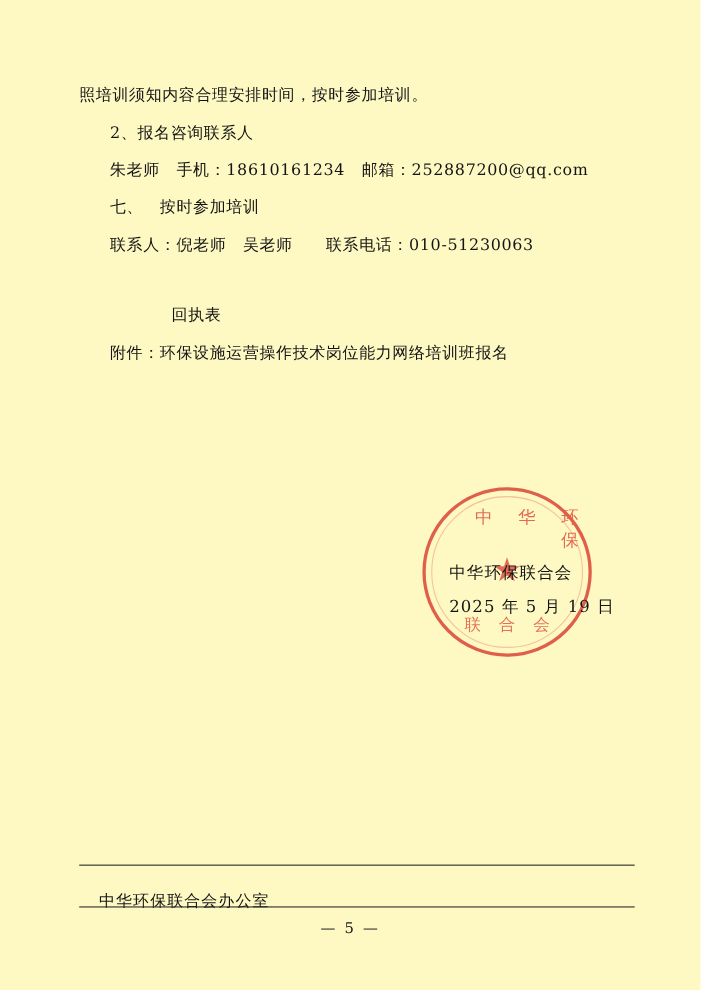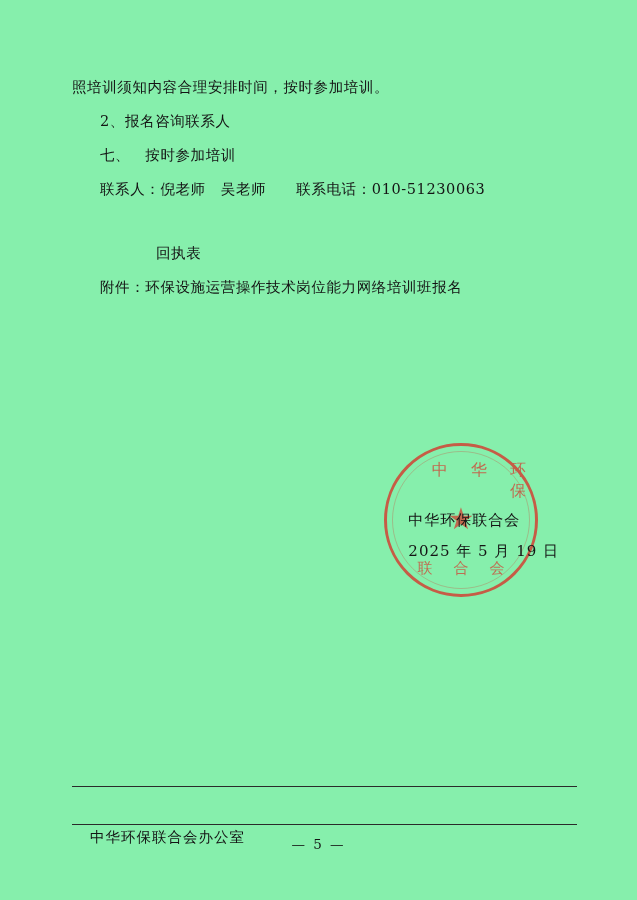--- a/index.html
+++ b/index.html
@@ -11,21 +11,21 @@
     width: 637px;
     height: 900px;
     position: relative;
     overflow: hidden;
     font-family: "DejaVu Serif", serif;
     color: #1a1a1a;
   }
   .page {
     position: absolute;
     inset: 0;
-    background: #86efac;
+    background: #fef9c3;
   }
   .doc-body {
     position: absolute;
     left: 72px;
     right: 60px;
     top: 70px;
   }
   .line {
     font-family: "DejaVu Serif", serif;
     font-size: 14.5px;
@@ -97,21 +97,21 @@
     text-indent: 9px;
     opacity: 0.92;
   }
   .seal-bottom-text {
     position: absolute;
     bottom: 16px;
     left: 0;
     right: 0;
     text-align: center;
     color: #d8342a;
-    font-family: Liberation Mono, monospace;
+    font-family: Liberation Sans, sans-serif;
     font-size: 15px;
     letter-spacing: 6px;
     text-indent: 6px;
     opacity: 0.88;
   }
   .seal-ring2 {
     position: absolute;
     inset: 5px;
     border: 1px solid rgba(216,52,42,0.35);
     border-radius: 50%;
@@ -122,21 +122,21 @@
     left: 72px;
     right: 60px;
     top: 786px;
     height: 0;
     border-top: 1.4px solid #2a2a2a;
   }
   .footer-row {
     position: absolute;
     left: 72px;
     right: 60px;
-    top: 828px;
+    top: 810px;
     display: flex;
     align-items: flex-start;
   }
   .footer-left {
     font-family: "DejaVu Serif", serif;
     font-size: 14.5px;
     letter-spacing: 1px;
     color: #141414;
     flex: 0 0 auto;
     padding-left: 18px;
@@ -170,20 +170,21 @@
   }
 </style>
 </head>
 <body>
 
 <div class="page">
 
   <div class="doc-body">
     <div class="line indent-1">照培训须知内容合理安排时间，按时参加培训。</div>
     <div class="line indent-2">2、报名咨询联系人</div>
+    <div class="line indent-2">朱老师　手机：18610161234　邮箱：252887200@qq.com</div>
     <div class="line indent-2">七、　按时参加培训</div>
     <div class="line indent-2">联系人：倪老师　吴老师　　联系电话：010-51230063</div>
 
     <div class="attach-block">
       <div class="line attach-line2">回执表</div>
       <div class="line">附件：环保设施运营操作技术岗位能力网络培训班报名</div>
     </div>
   </div>
 
   <div class="seal">

